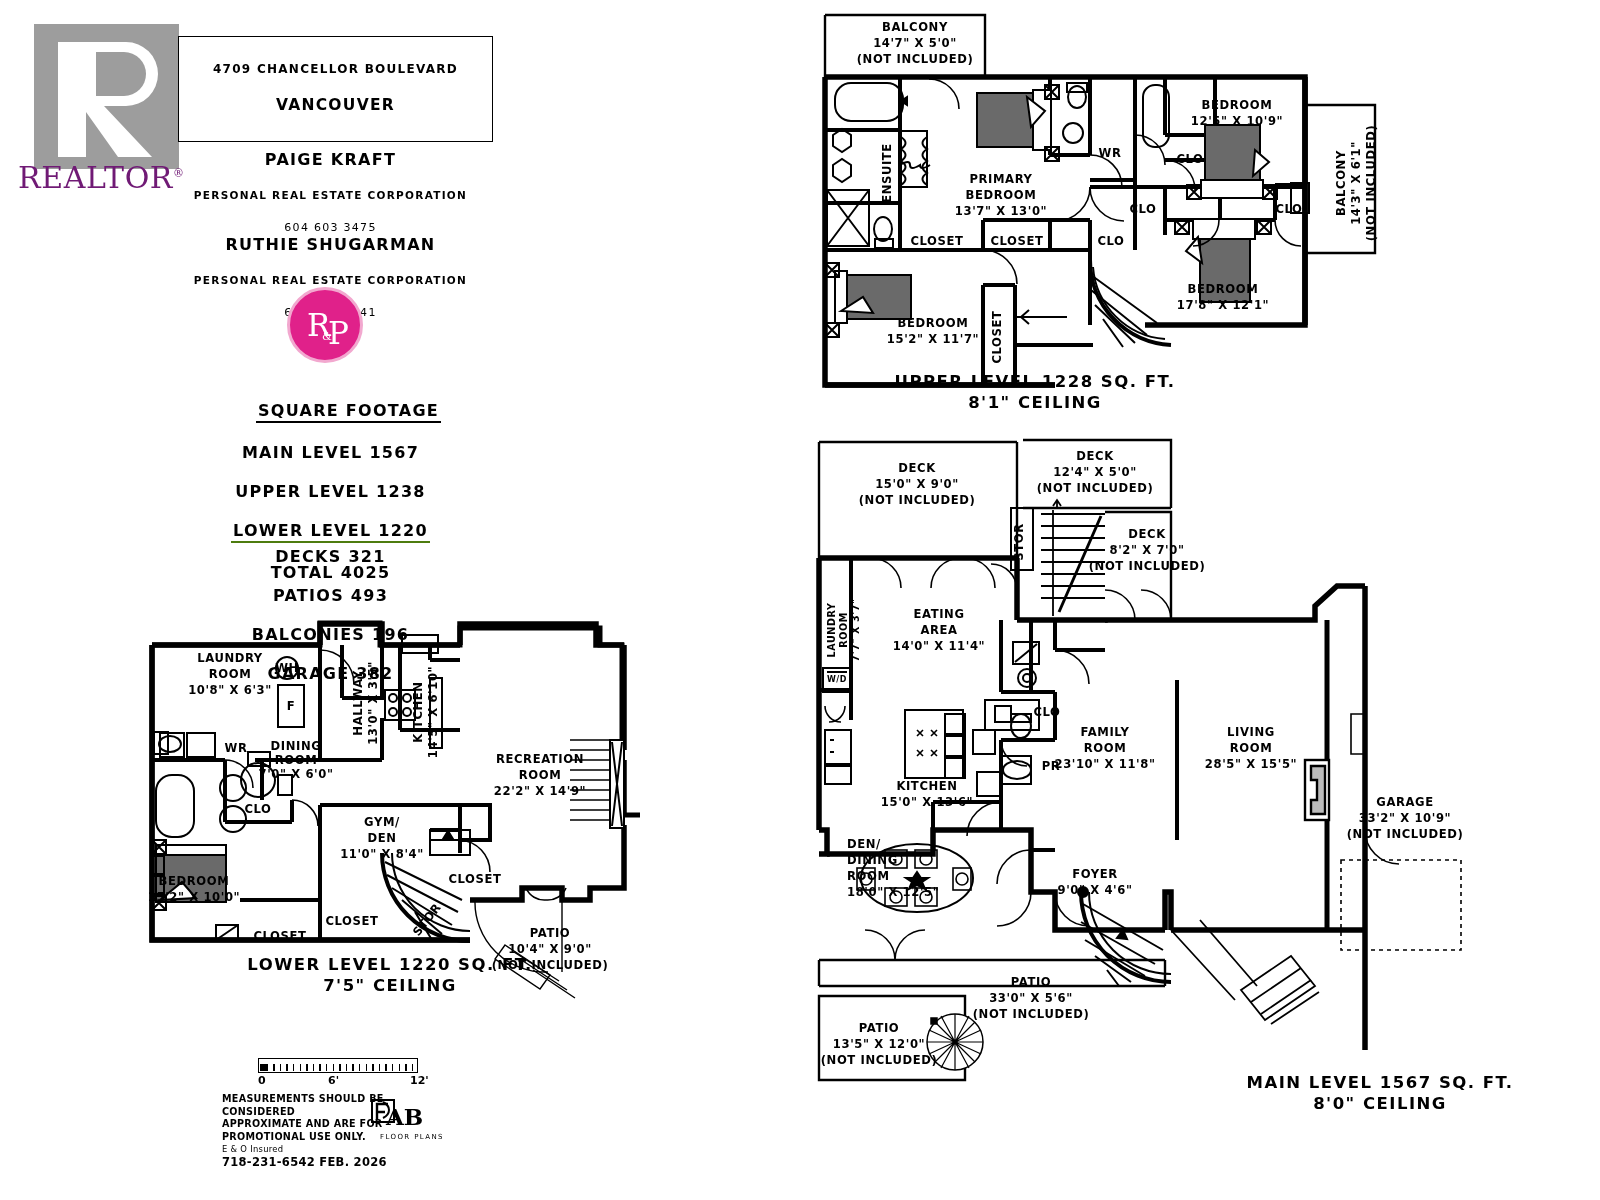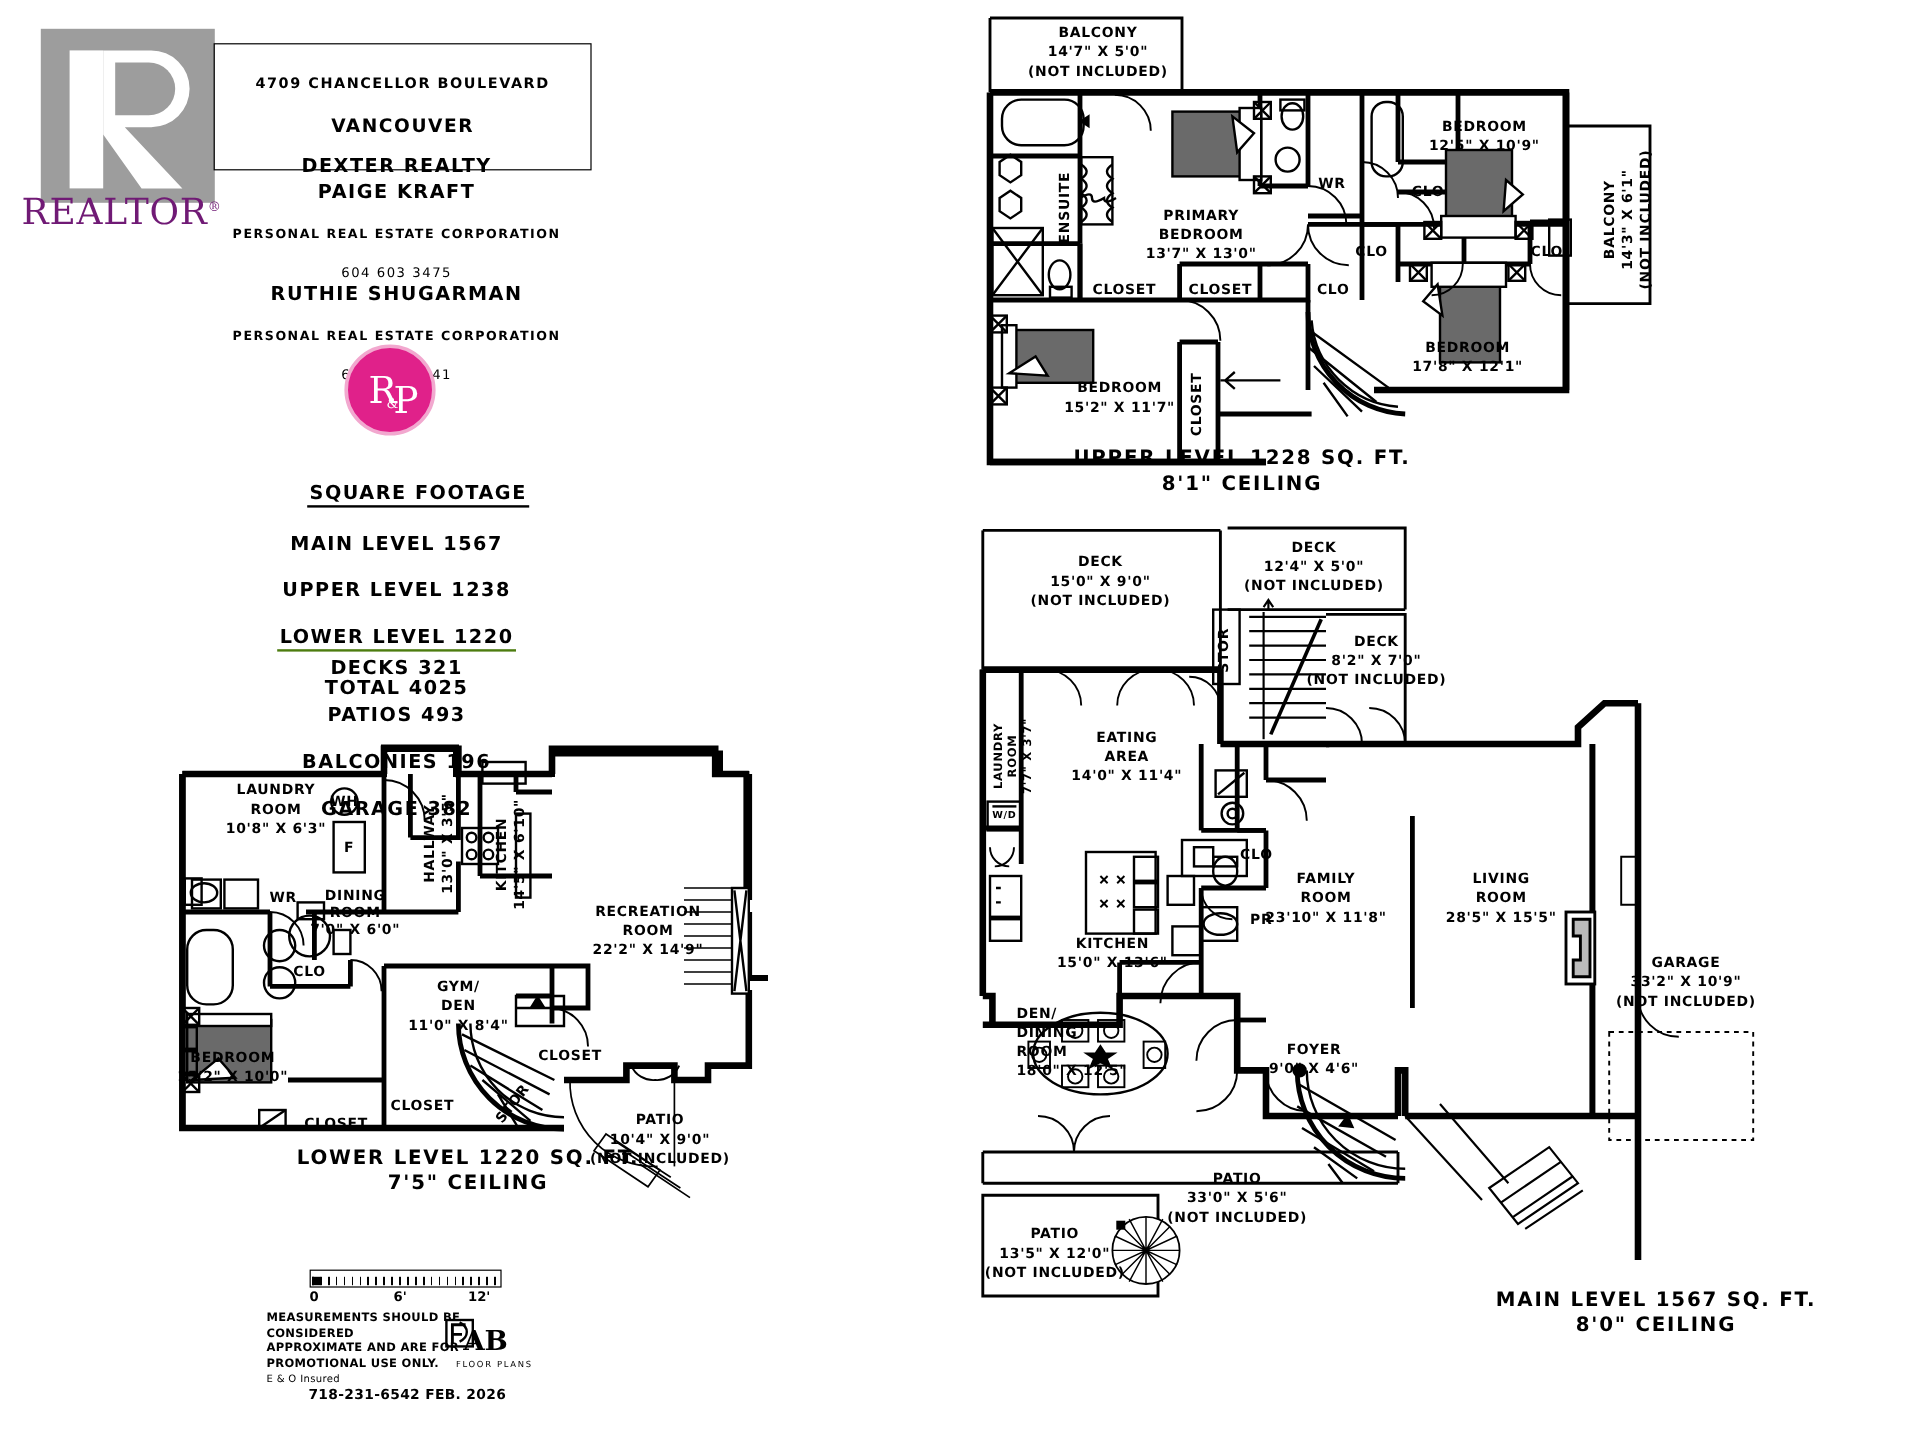--- a/index.html
+++ b/index.html
@@ -66,23 +66,20 @@
 
   <div class="abs" id="realtor-word">
     <span>REALTOR</span><sup>®</sup>
   </div>
 
   <div class="abs txt" id="address-box">
     <div class="l1">4709 CHANCELLOR BOULEVARD</div>
     <div class="l2">VANCOUVER</div>
   </div>
 
-  <div class="abs txt" style="left:178px;top:108px;width:305px;">
-    <div class="agent-name">DEXTER REALTY</div>
-  </div>
   <div class="abs txt" style="left:178px;top:130px;width:305px;">
     <div class="agent-name">PAIGE KRAFT</div>
     <div class="agent-sub">PERSONAL REAL ESTATE CORPORATION</div>
     <div class="agent-phone">604 603 3475</div>
   </div>
   <div class="abs txt" style="left:178px;top:215px;width:305px;">
     <div class="agent-name">RUTHIE SHUGARMAN</div>
     <div class="agent-sub">PERSONAL REAL ESTATE CORPORATION</div>
     <div class="agent-phone">604 879 2941</div>
   </div>
@@ -112,30 +109,30 @@
 </div>
 
 <div class="abs" id="scalebar">
   <div class="bar">
     <div class="ticks"></div>
     <div class="sq"></div>
   </div>
   <div class="labels">
     <span style="left:0px;">0</span>
     <span style="left:70px;">6'</span>
-    <span style="left:132px;text-align:center;">12'</span>
+    <span style="left:152px;text-align:center;">12'</span>
   </div>
 </div>
 
 <div class="abs" id="disclaimer">
   <div>MEASUREMENTS SHOULD BE CONSIDERED</div>
   <div>APPROXIMATE AND ARE FOR</div>
   <div>PROMOTIONAL USE ONLY.</div>
   <div class="small">E &amp; O Insured</div>
-  <div style="font-size:11.5px;margin-left:35px;">718-231-6542  FEB. 2026</div>
+  <div style="font-size:11.5px;">718-231-6542  FEB. 2026</div>
 </div>
 
 <div class="abs" id="fab-logo">
   <svg viewBox="0 0 80 46">
     <rect x="2" y="2" width="22" height="22" fill="none" stroke="#000" stroke-width="2"></rect>
     <path d="M7 22 V6 h11 M7 14 h8" stroke="#000" stroke-width="2.4" fill="none"></path>
     <path d="M13 4 q6 3 6 8 q0 5 -6 8" stroke="#000" stroke-width="2" fill="none"></path>
     <text x="16" y="27" font-size="23" font-weight="bold" font-family="DejaVu Serif, serif">AB</text>
     <text x="10" y="41" font-size="7" letter-spacing="1.4" font-family="DejaVu Sans, sans-serif">FLOOR PLANS</text>
   </svg>

